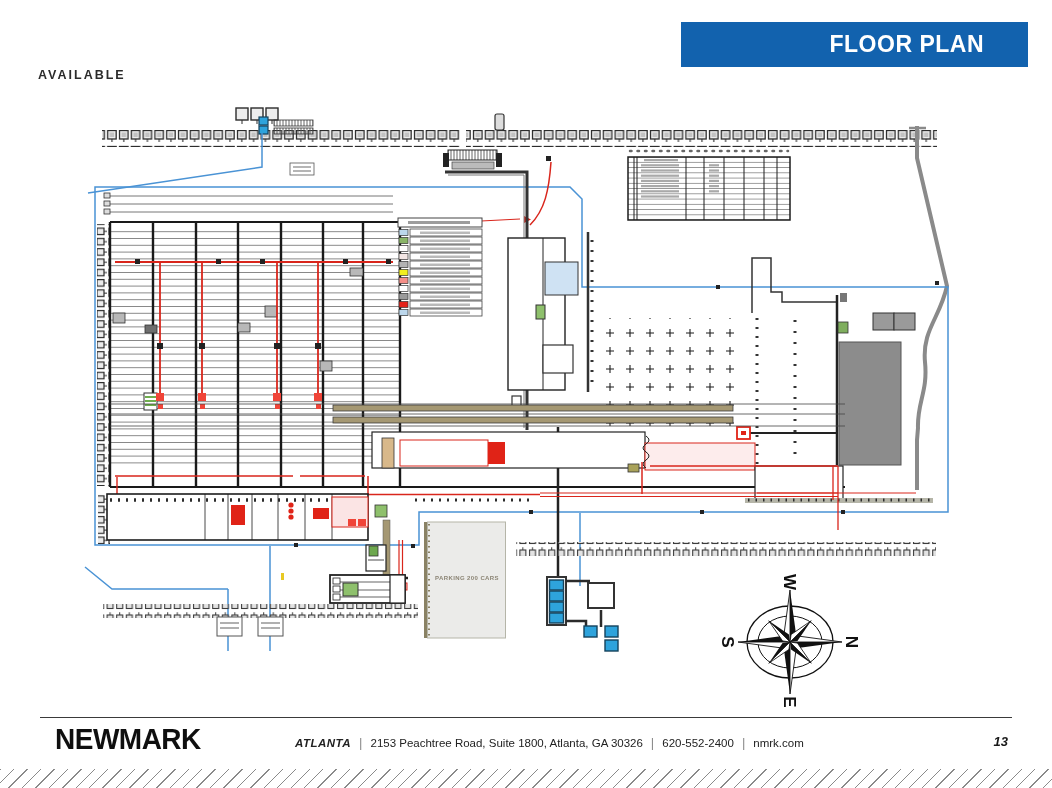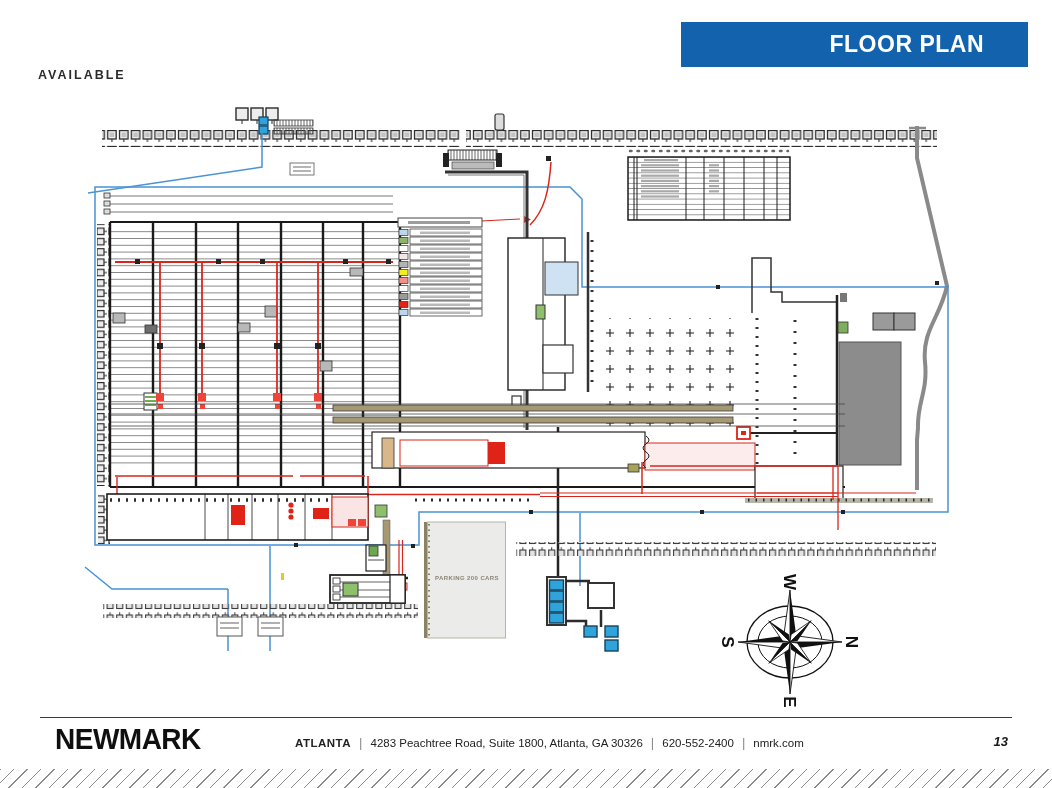--- a/index.html
+++ b/index.html
@@ -18,21 +18,21 @@
 
   
   #plan{position:absolute;left:0;top:0;width:1052px;height:788px;}
 
   
   .foot-rule{position:absolute;left:40px;top:717px;width:972px;height:1px;background:#3a3a3a;}
   .brand{position:absolute;left:55px;top:724px;font-size:28px;font-weight:800;
     letter-spacing:-0.5px;color:#0f0f0f;transform:scaleY(1.04);}
   .foot-info{position:absolute;left:295px;top:735px;font-size:11.5px;color:#222;
     display:flex;align-items:center;}
-  .foot-info .office{font-weight:bold;letter-spacing:0.5px;}
+  .foot-info .office{font-weight:bold;letter-spacing:0.5px;font-style:italic;}
   .foot-info .sep{color:#8a8a8a;margin:0 8px;font-weight:300;font-size:13px;}
   .foot-info .web{font-weight:normal;}
   .page-num{position:absolute;right:44px;top:734px;font-size:13px;font-style:italic;
     font-weight:600;color:#1a1a1a;}
   .hatch{position:absolute;left:0;top:769px;width:1052px;height:19px;
     background:repeating-linear-gradient(135deg,#8a8a8a 0 1px,transparent 1px 9.5px);}
 </style>
 </head>
 <body>
 
@@ -463,21 +463,21 @@
   <div class="eyebrow">AVAILABLE</div>
   <div class="banner" style="background: rgb(18, 98, 174);">
     <span>FLOOR PLAN</span>
   </div>
 
   <div class="foot-rule"></div>
   <div class="brand">NEWMARK</div>
   <div class="foot-info">
     <span class="office">ATLANTA</span>
     <span class="sep">|</span>
-    <span>4283 Peachtree Road, Suite 1800, Atlanta, GA 30326</span>
+    <span>2153 Peachtree Road, Suite 1800, Atlanta, GA 30326</span>
     <span class="sep">|</span>
     <span>620-552-2400</span>
     <span class="sep">|</span>
     <span class="web">nmrk.com</span>
   </div>
   <div class="page-num">13</div>
   <div class="hatch"></div>
 </div>
 
 </body></html>

